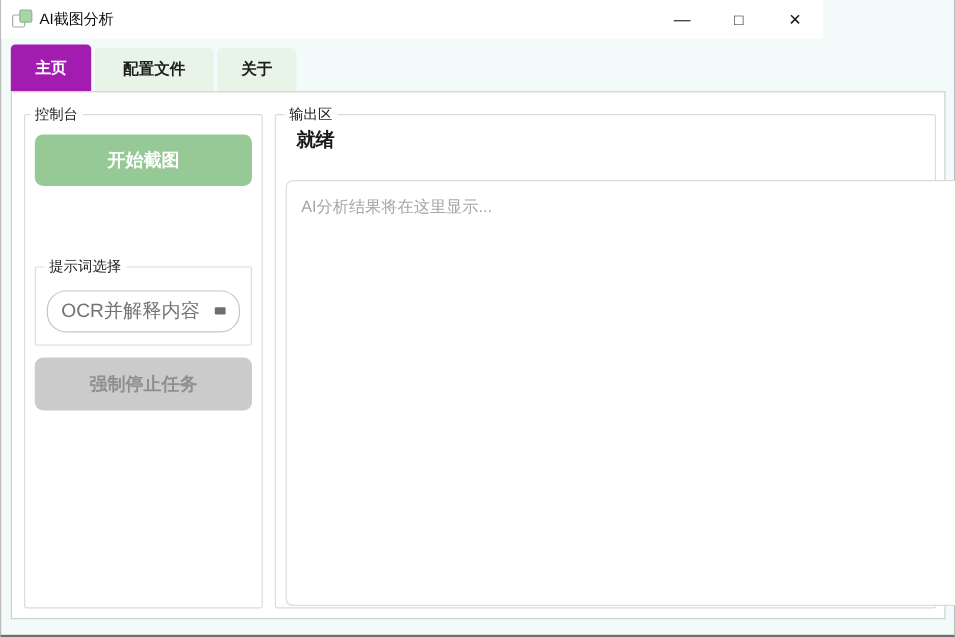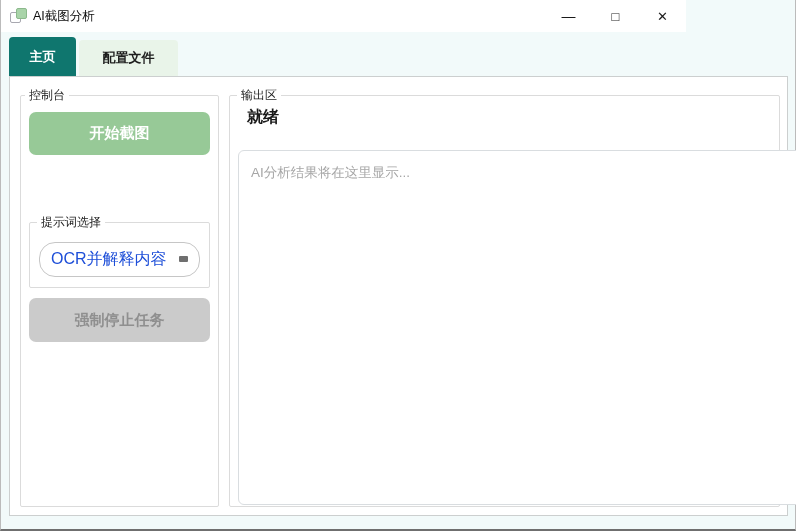--- a/index.html
+++ b/index.html
@@ -42,21 +42,21 @@
     color:#1A1A1A; cursor:default;
   }
   .win-btn.minimize { font-size:14px; }
   .win-btn.maximize { font-size:13px; }
   .win-btn.close    { font-size:13px; }
   
   .tab {
     position:absolute; display:flex; align-items:center; justify-content:center;
     font-size:13px; font-weight:600; border-radius:4px 4px 0 0;
   }
-  #tab-home   { left:8px;   top:37px; width:67px; height:39px; background:#0f766e; color:#FFFFFF; }
+  #tab-home   { left:8px;   top:37px; width:67px; height:39px; background:#a21caf; color:#FFFFFF; }
   #tab-config { left:78px;  top:40px; width:99px; height:36px; background:#E9F4E9; color:#1C1C1C; }
   #tab-about  { left:180px; top:40px; width:66px; height:36px; background:#E9F4E9; color:#1C1C1C; }
   
   #content-frame {
     position:absolute; left:8px; top:76px; width:779px; height:440px;
     background:#FFFFFF; border:1px solid #CCCFCF;
   }
   
   .groupbox { position:absolute; border:1px solid #DBDBDB; border-radius:2px; }
   .groupbox .legend {
@@ -75,21 +75,21 @@
     font-weight:bold; font-size:15px; border-radius:7px; cursor:default;
   }
   #start-btn  { left:28px; top:112px; width:181px; height:43px; background:#97C997; color:#FFFFFF; }
   #import-btn { left:28px; top:163px; width:181px; height:45px; background:#FFFFFF; color:#141414; border:1px solid #C6C6C6; }
   #stop-btn   { left:28px; top:298px; width:181px; height:44px; background:#CBCBCB; color:#8F8F8F; }
   
   #prompt-select {
     position:absolute; left:38px; top:242px; width:161px; height:35px;
     background:#FFFFFF; border:1px solid #C6C6C6; border-radius:16px;
     display:flex; align-items:center; padding-left:11px;
-    font-size:16px; color:#1d4ed8; cursor:default;
+    font-size:16px; color:#737373; cursor:default;
   }
   #prompt-select .dropdown-mark {
     position:absolute; right:11px; top:13px; width:9px; height:6px;
     background:#6F6F6F; border-radius:1px;
   }
   
   #status-text {
     position:absolute; left:246px; top:107px;
     font-size:16px; font-weight:bold; color:#1A1A1A;
   }
@@ -120,20 +120,21 @@
         <span>□</span>
       </div>
       <div class="win-btn close">
         <span>✕</span>
       </div>
     </div>
   </div>
 
   <div class="tab" id="tab-home">主页</div>
   <div class="tab" id="tab-config">配置文件</div>
+  <div class="tab" id="tab-about">关于</div>
 
   <div id="content-frame"></div>
 
   <div class="groupbox" id="left-group">
     <span class="legend">控制台</span>
   </div>
 
   <div class="btn" id="start-btn">开始截图</div>
 
   <div class="groupbox" id="prompt-group">

